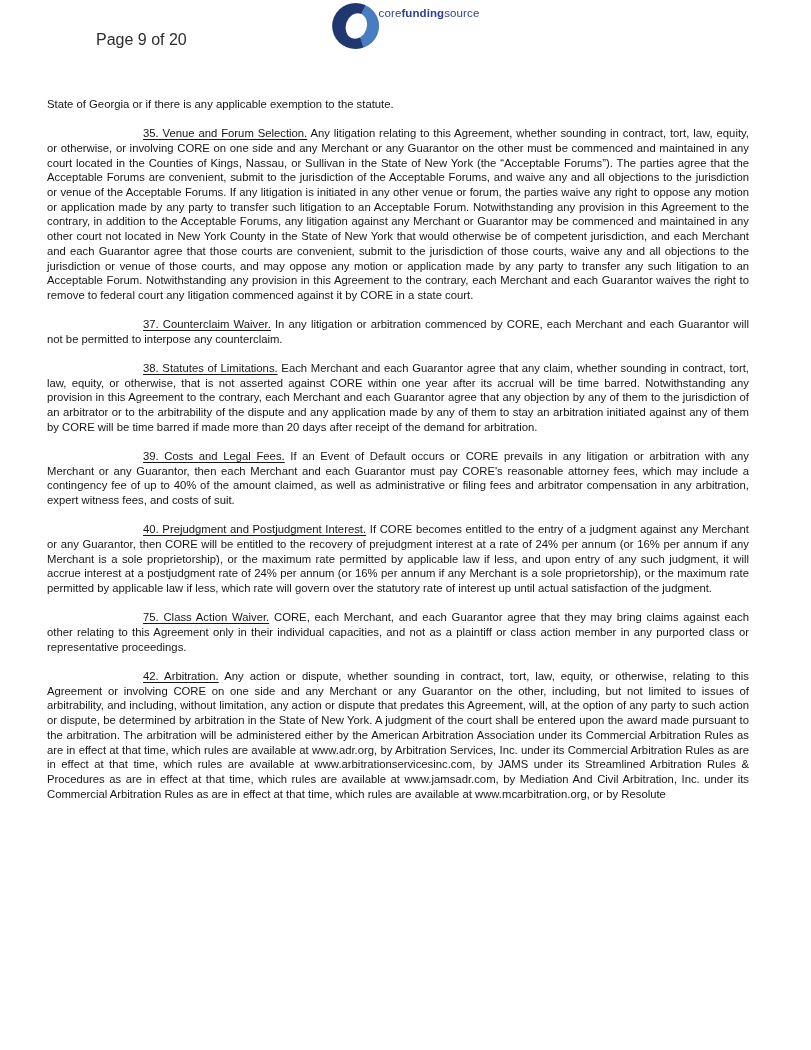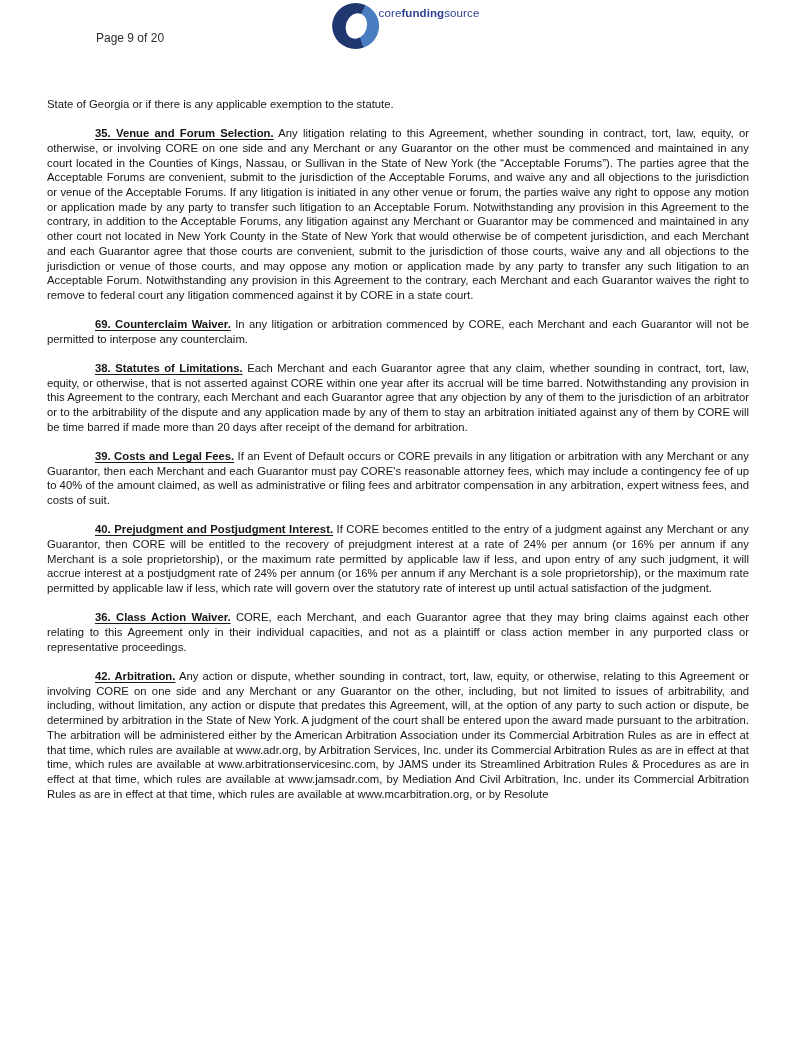--- a/index.html
+++ b/index.html
@@ -18,21 +18,21 @@
   }
 
   
   .page-header {
     position: relative;
     height: 66px;
   }
   .page-number {
     position: absolute;
     left: 96px; top: 31px;
-    font-size: 12px;
+    font-size: 16px;
     color: #2c2c2c;
   }
   .logo {
     position: absolute;
     left: 50%; top: 3px;
     transform: translateX(-50%);
     display: flex;
     flex-direction: row;
     align-items: flex-start;
   }
@@ -64,24 +64,25 @@
   .doc-content {
     padding: 31px 62px 0 47px; 
     font-size: 11.3px;
     line-height: 14.7px;
     text-align: justify;
   }
   .doc-content p { margin-bottom: 14.5px; }
   p.intro { text-indent: 0; }
   p.section { text-indent: 48px; }
   .sec-heading {
-    font-weight: bold;
+    font-weight: normal;
     text-decoration: underline;
     text-underline-offset: 2px;
     text-decoration-thickness: 1px;
+    margin-left: 48px;
   }
 </style>
 </head>
 <body>
 
 <div class="page">
 
   <div class="page-header">
     <div class="page-number">Page 9 of 20</div>
 
@@ -90,21 +91,21 @@
       <div class="logo-wordmark">
         <span>core</span><span class="bold">funding</span><span>source</span>
       </div>
     </div>
   </div>
 
   <div class="doc-content">
     <p class="intro">State of Georgia or if there is any applicable exemption to the statute.</p>
 
   <p class="section"><span class="sec-heading">35. Venue and Forum Selection.</span><span> Any litigation relating to this Agreement, whether sounding in contract, tort, law, equity, or otherwise, or involving CORE on one side and any Merchant or any Guarantor on the other must be commenced and maintained in any court located in the Counties of Kings, Nassau, or Sullivan in the State of New York (the “Acceptable Forums”). The parties agree that the Acceptable Forums are convenient, submit to the jurisdiction of the Acceptable Forums, and waive any and all objections to the jurisdiction or venue of the Acceptable Forums. If any litigation is initiated in any other venue or forum, the parties waive any right to oppose any motion or application made by any party to transfer such litigation to an Acceptable Forum. Notwithstanding any provision in this Agreement to the contrary, in addition to the Acceptable Forums, any litigation against any Merchant or Guarantor may be commenced and maintained in any other court not located in New York County in the State of New York that would otherwise be of competent jurisdiction, and each Merchant and each Guarantor agree that those courts are convenient, submit to the jurisdiction of those courts, waive any and all objections to the jurisdiction or venue of those courts, and may oppose any motion or application made by any party to transfer any such litigation to an Acceptable Forum. Notwithstanding any provision in this Agreement to the contrary, each Merchant and each Guarantor waives the right to remove to federal court any litigation commenced against it by CORE in a state court.</span></p>
-      <p class="section"><span class="sec-heading">69. Counterclaim Waiver.</span><span> In any litigation or arbitration commenced by CORE, each Merchant and each Guarantor will not be permitted to interpose any counterclaim.</span></p>
+      <p class="section"><span class="sec-heading">37. Counterclaim Waiver.</span><span> In any litigation or arbitration commenced by CORE, each Merchant and each Guarantor will not be permitted to interpose any counterclaim.</span></p>
       <p class="section"><span class="sec-heading">38. Statutes of Limitations.</span><span> Each Merchant and each Guarantor agree that any claim, whether sounding in contract, tort, law, equity, or otherwise, that is not asserted against CORE within one year after its accrual will be time barred. Notwithstanding any provision in this Agreement to the contrary, each Merchant and each Guarantor agree that any objection by any of them to the jurisdiction of an arbitrator or to the arbitrability of the dispute and any application made by any of them to stay an arbitration initiated against any of them by CORE will be time barred if made more than 20 days after receipt of the demand for arbitration.</span></p>
       <p class="section"><span class="sec-heading">39. Costs and Legal Fees.</span><span> If an Event of Default occurs or CORE prevails in any litigation or arbitration with any Merchant or any Guarantor, then each Merchant and each Guarantor must pay CORE's reasonable attorney fees, which may include a contingency fee of up to 40% of the amount claimed, as well as administrative or filing fees and arbitrator compensation in any arbitration, expert witness fees, and costs of suit.</span></p>
       <p class="section"><span class="sec-heading">40. Prejudgment and Postjudgment Interest.</span><span> If CORE becomes entitled to the entry of a judgment against any Merchant or any Guarantor, then CORE will be entitled to the recovery of prejudgment interest at a rate of 24% per annum (or 16% per annum if any Merchant is a sole proprietorship), or the maximum rate permitted by applicable law if less, and upon entry of any such judgment, it will accrue interest at a postjudgment rate of 24% per annum (or 16% per annum if any Merchant is a sole proprietorship), or the maximum rate permitted by applicable law if less, which rate will govern over the statutory rate of interest up until actual satisfaction of the judgment.</span></p>
-      <p class="section"><span class="sec-heading">36. Class Action Waiver.</span><span> CORE, each Merchant, and each Guarantor agree that they may bring claims against each other relating to this Agreement only in their individual capacities, and not as a plaintiff or class action member in any purported class or representative proceedings.</span></p>
+      <p class="section"><span class="sec-heading">75. Class Action Waiver.</span><span> CORE, each Merchant, and each Guarantor agree that they may bring claims against each other relating to this Agreement only in their individual capacities, and not as a plaintiff or class action member in any purported class or representative proceedings.</span></p>
       <p class="section"><span class="sec-heading">42. Arbitration.</span><span> Any action or dispute, whether sounding in contract, tort, law, equity, or otherwise, relating to this Agreement or involving CORE on one side and any Merchant or any Guarantor on the other, including, but not limited to issues of arbitrability, and including, without limitation, any action or dispute that predates this Agreement, will, at the option of any party to such action or dispute, be determined by arbitration in the State of New York. A judgment of the court shall be entered upon the award made pursuant to the arbitration. The arbitration will be administered either by the American Arbitration Association under its Commercial Arbitration Rules as are in effect at that time, which rules are available at www.adr.org, by Arbitration Services, Inc. under its Commercial Arbitration Rules as are in effect at that time, which rules are available at www.arbitrationservicesinc.com, by JAMS under its Streamlined Arbitration Rules &amp; Procedures as are in effect at that time, which rules are available at www.jamsadr.com, by Mediation And Civil Arbitration, Inc. under its Commercial Arbitration Rules as are in effect at that time, which rules are available at www.mcarbitration.org, or by Resolute</span></p>
     </div>
 
 </div>
 
 </body></html>

